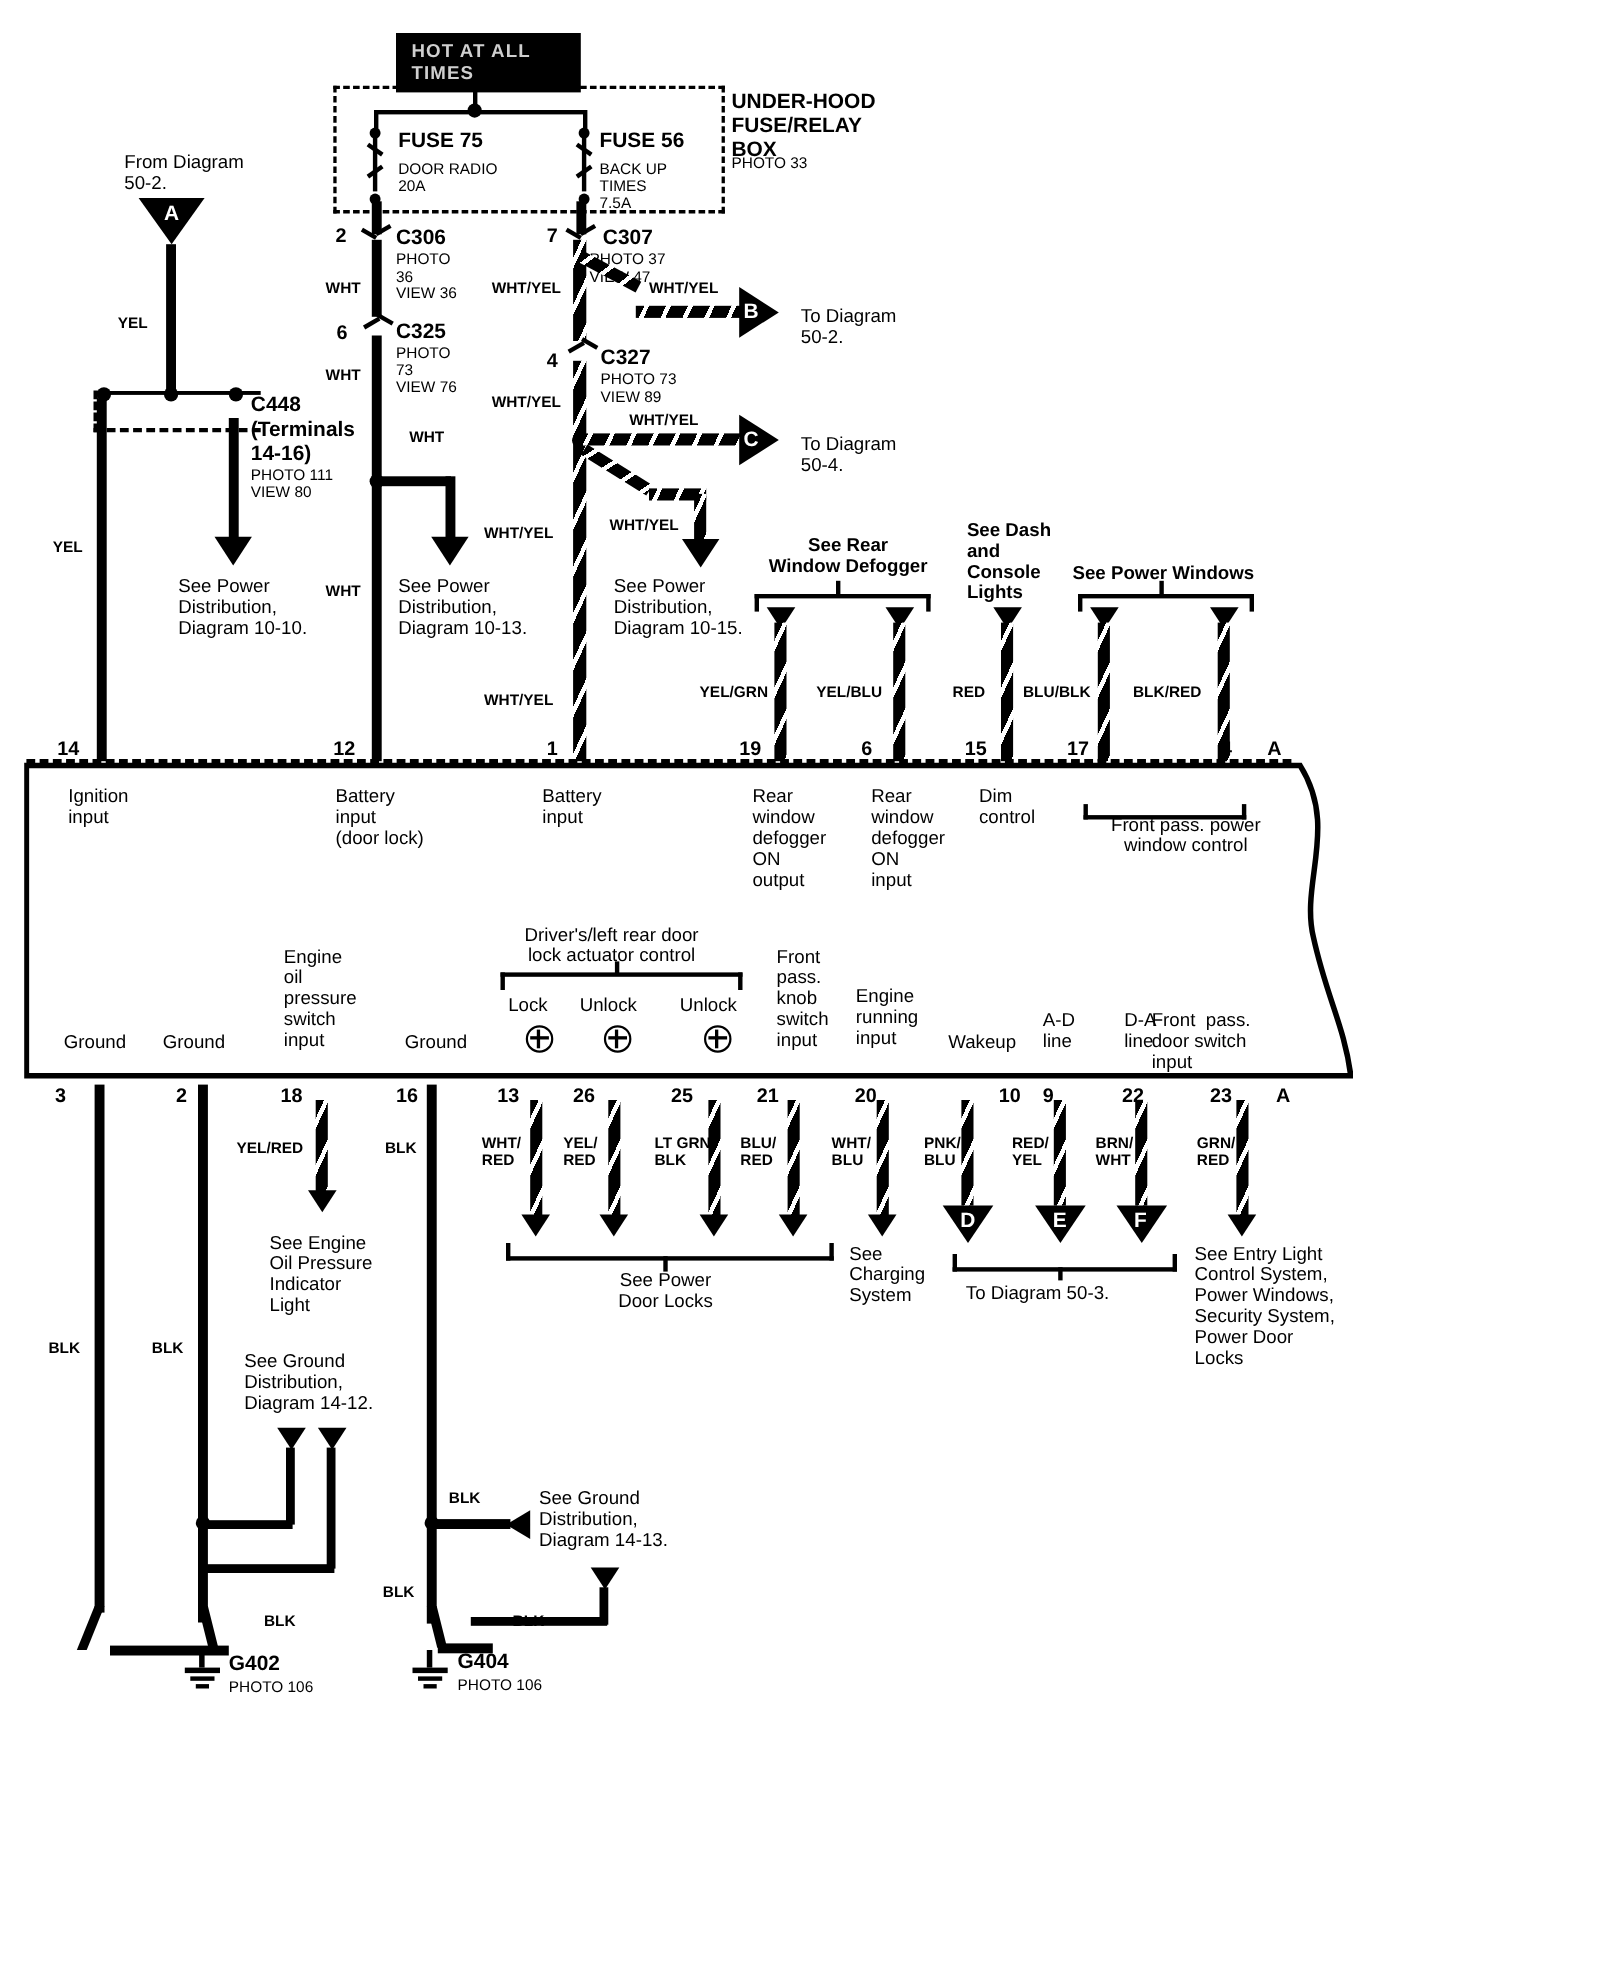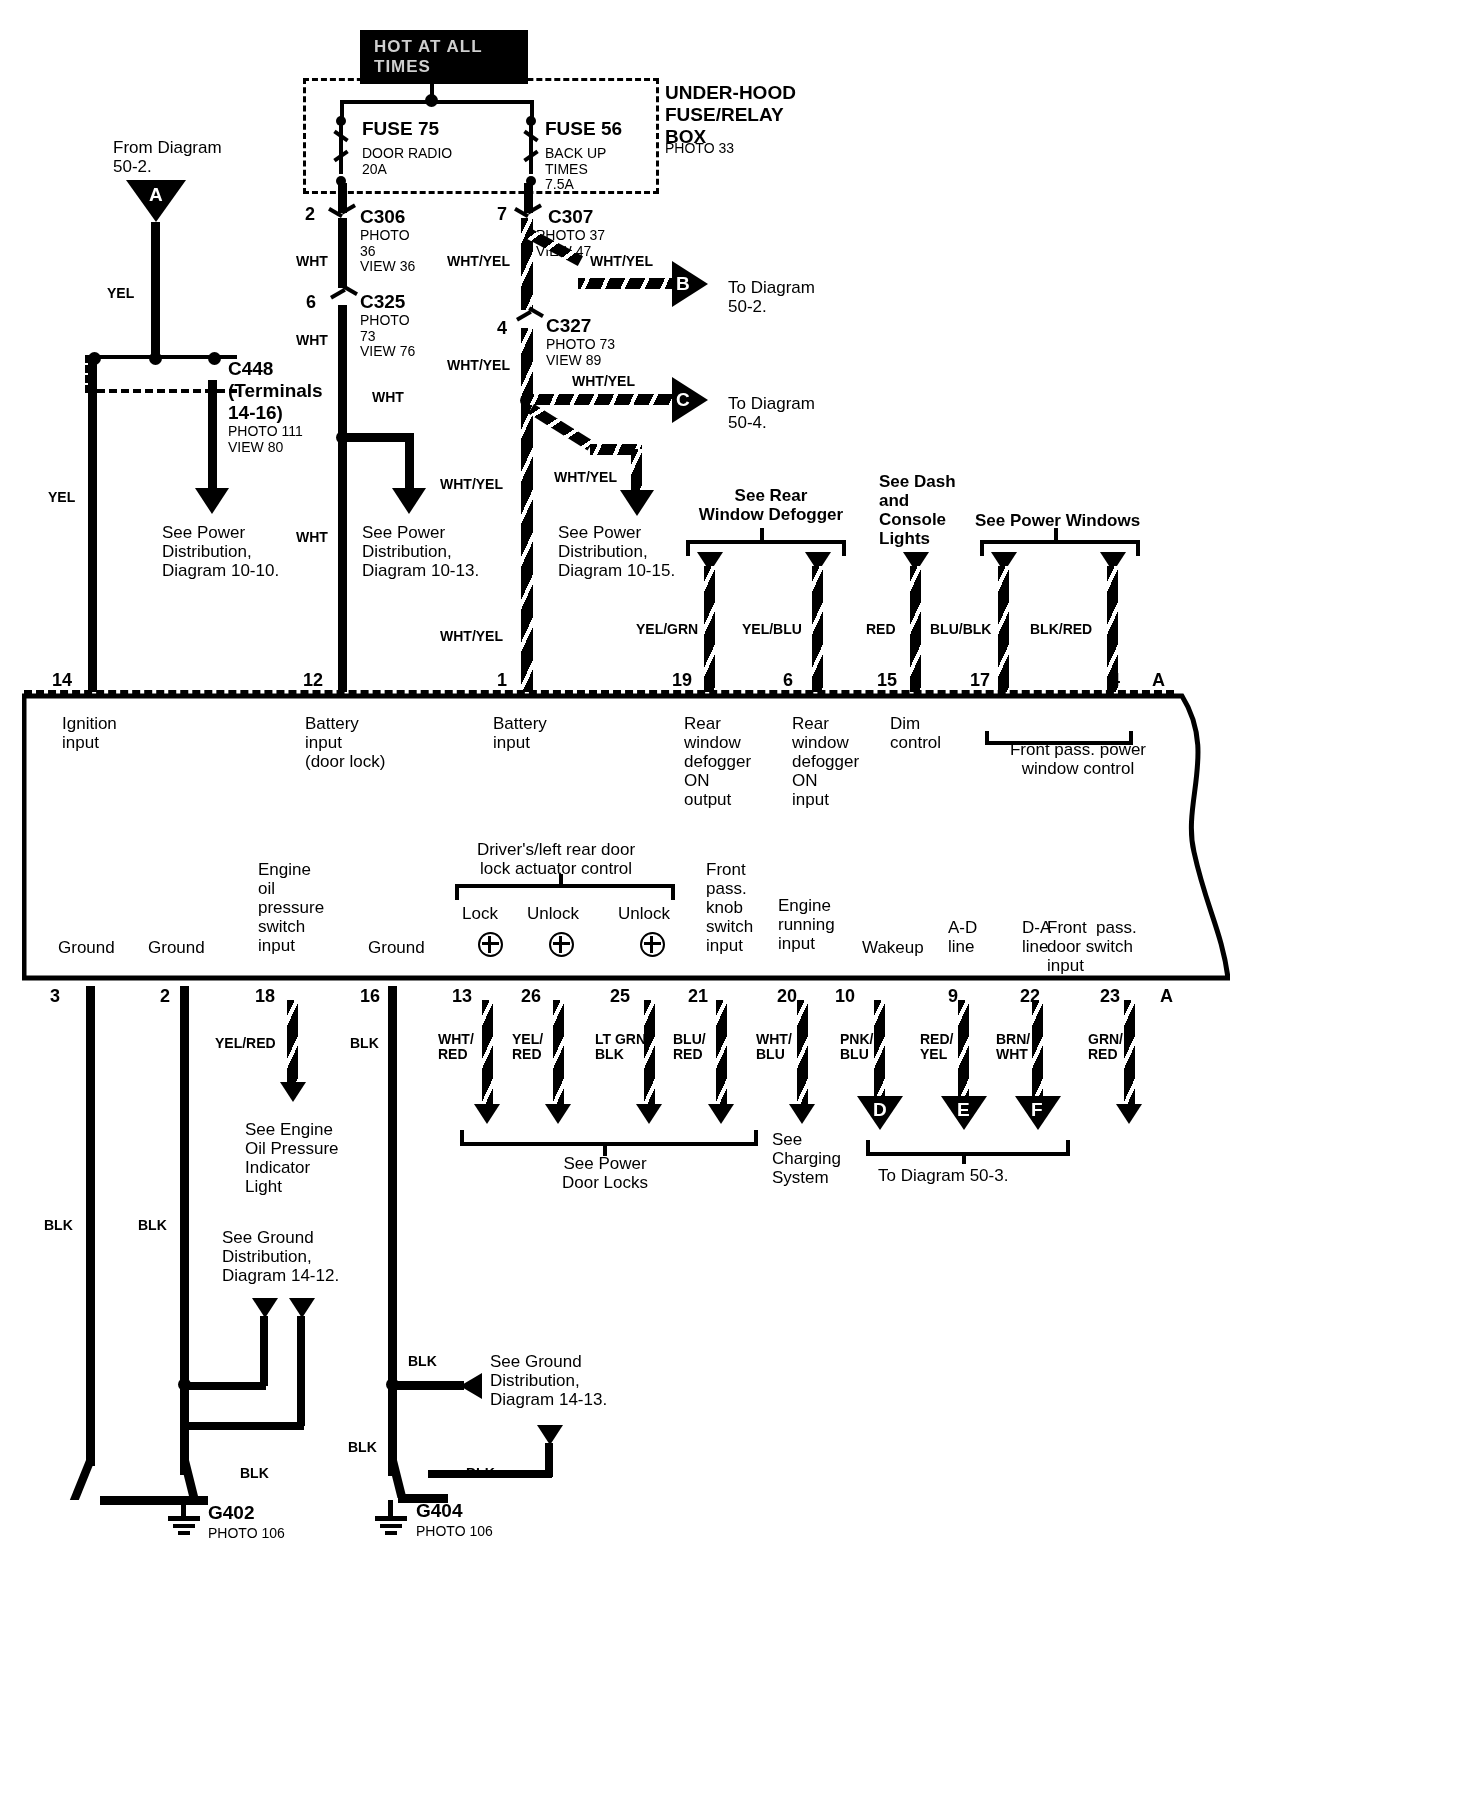--- a/index.html
+++ b/index.html
@@ -311,21 +311,21 @@
 
   <div class="abs pin" style="left:50px;top:986px;">3</div>
   <div class="abs pin" style="left:160px;top:986px;">2</div>
   <div class="abs pin" style="left:255px;top:986px;">18</div>
   <div class="abs pin" style="left:360px;top:986px;">16</div>
   <div class="abs pin" style="left:452px;top:986px;">13</div>
   <div class="abs pin" style="left:521px;top:986px;">26</div>
   <div class="abs pin" style="left:610px;top:986px;">25</div>
   <div class="abs pin" style="left:688px;top:986px;">21</div>
   <div class="abs pin" style="left:777px;top:986px;">20</div>
-  <div class="abs pin" style="left:835px;top:986px;">10</div>
+  <div class="abs pin" style="left:908px;top:986px;">10</div>
   <div class="abs pin" style="left:948px;top:986px;">9</div>
   <div class="abs pin" style="left:1020px;top:986px;">22</div>
   <div class="abs pin" style="left:1100px;top:986px;">23</div>
   <div class="abs pin" style="left:1160px;top:986px;">A</div>
 
   <div class="abs thickv" style="left:86px;top:986px;height:480px;"></div>
   <div class="abs wlbl" style="left:44px;top:1218px;">BLK</div>
 
   <div class="abs thickv" style="left:180px;top:986px;height:400px;"></div>
   <div class="abs wlbl" style="left:138px;top:1218px;">BLK</div>
@@ -447,14 +447,20 @@
   </div>
 
   <div class="abs brace" style="left:866px;top:1140px;width:196px;border-top:0;border-bottom:4px solid #000;"></div>
   <div class="abs blk" style="left:962px;top:1152px;width:4px;height:12px;"></div>
   <div class="abs txt" style="left:878px;top:1166px;">To Diagram 50-3.</div>
 
   <div class="abs striped" style="left:1124px;top:1000px;width:11px;height:108px;"></div>
   <div class="abs wlbl" style="left:1088px;top:1032px;">GRN/
 RED</div>
   <div class="abs tri-down-sm" style="left:1116px;top:1104px;"></div>
+  <div class="abs txt" style="left:1086px;top:1130px;">See Entry Light
+Control System,
+Power Windows,
+Security System,
+Power Door
+Locks</div>
 
 </div>
 
 </body></html>

